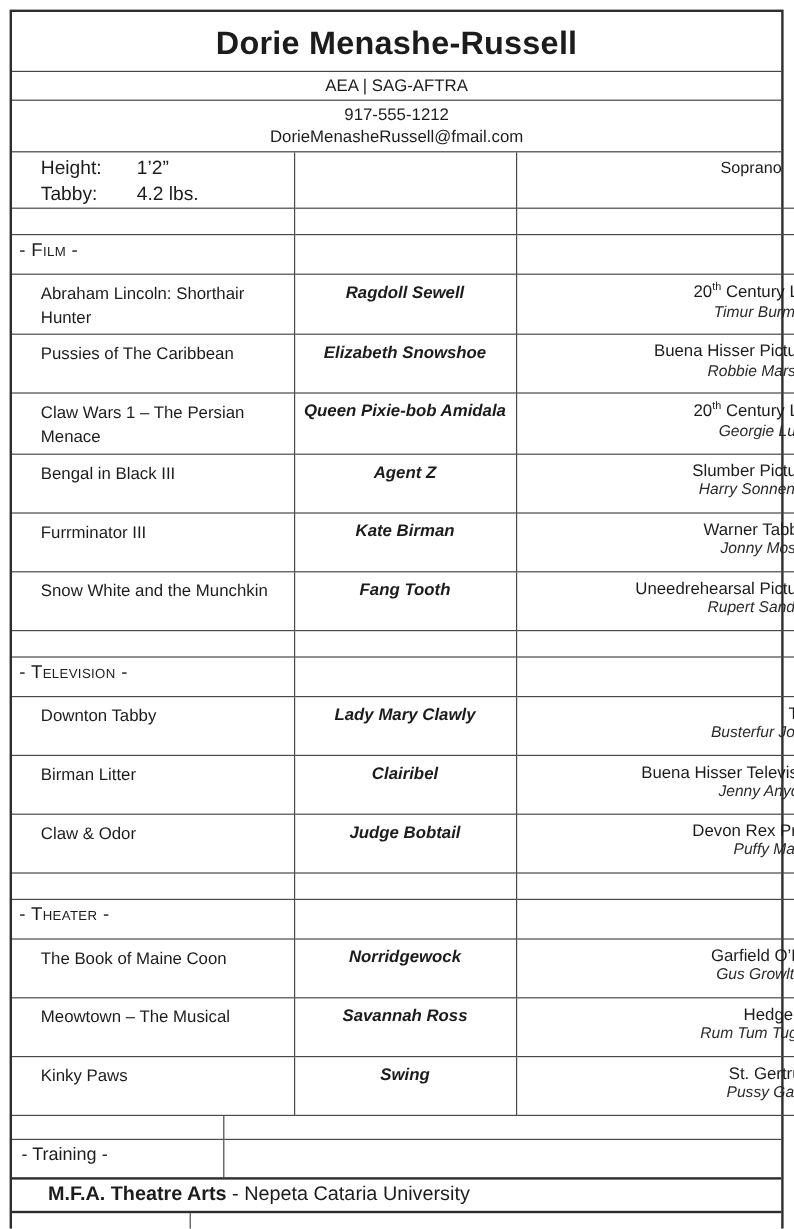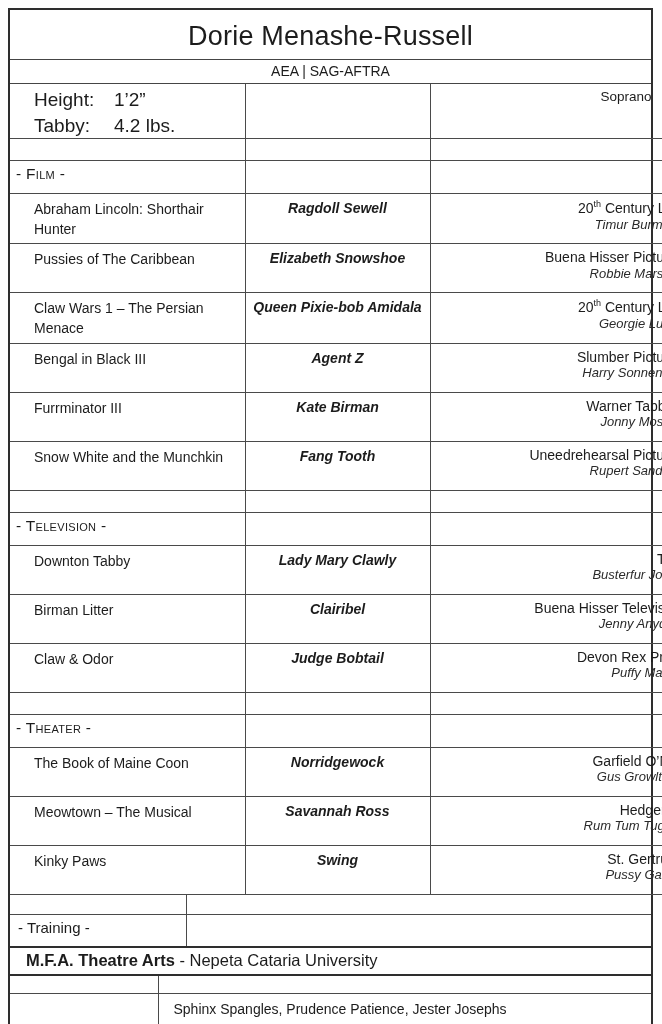--- a/index.html
+++ b/index.html
@@ -23,21 +23,21 @@
   }
   
   .name-block {
     border-bottom: 1px solid #454545;
     text-align: center;
     padding: 11px 0 7px 0;
   }
   .name-block h1 {
     margin: 0;
     font-size: 27px;
-    font-weight: normal;
+    font-weight: bold;
     letter-spacing: 0.2px;
   }
   .union-row {
     border-bottom: 1px solid #454545;
     text-align: center;
     font-size: 14px;
     padding: 3px 0 4px 0;
   }
   .contact-block {
     border-bottom: 1px solid #454545;
@@ -51,21 +51,21 @@
   td { vertical-align: top; border: 1px solid #4a4a4a; font-size: 14px; }
   tr td:first-child { border-left: none; }
   tr td:last-child { border-right: none; }
   table tr:first-child td { border-top: none; }
 
   
   .main .c1 { width: 235px; }
   .main .c2 { width: 185px; }
   .main .c3 { width: 221px; }
   .stats-row td { height: 37px; }
-  .stats-cell { padding: 3px 0 0 24px; font-size: 19px; line-height: 1.35; }
+  .stats-cell { padding: 3px 0 0 24px; font-size: 16px; line-height: 1.35; }
   .stat-label { display: inline-block; width: 80px; }
   .voice-cell { text-align: right; padding: 5px 42px 0 0; font-size: 13.5px; }
   .gap-row td { height: 19px; }
   .section-row td { height: 28px; }
   .section-cell { padding: 4px 0 0 6px; margin-left: 24px; }
   .sc-label { font-variant: small-caps; font-size: 15.5px; letter-spacing: 0.3px; }
   .credit-row td { height: 38px; }
   .title-cell { padding: 6px 8px 4px 24px; line-height: 1.4; }
   .role-cell { text-align: center; padding-top: 6px; font-style: italic; font-weight: bold; }
   .studio-cell { text-align: right; padding: 5px 10px 4px 6px; }
@@ -77,21 +77,21 @@
   .train-head .t1 { width: 176px; }
   .train-gap td { height: 17px; }
   .training-row td { height: 27px; }
   .training-cell { padding: 4px 0 0 8px; font-size: 15px; }
   .train-head tr:last-child td { border-bottom: none; }
 
   
   .mfa-row {
     border-top: 2px solid #2e2e2e;
     border-bottom: 2px solid #2e2e2e;
-    padding: 3px 0 4px 16px;
+    padding: 3px 0 4px 30px;
     font-size: 16.5px;
   }
   .mfa-bold { font-weight: bold; }
 
   
   .skills .s1 { width: 148px; }
   .skills-gap td { height: 15px; }
   .item-row td { height: 36px; }
   .lbl { padding: 8px 0 0 20px; }
   .val { padding: 7px 10px 4px 15px; }
@@ -102,20 +102,24 @@
 
 <div class="page">
   <div class="doc">
 
     <div class="name-block">
       <h1>Dorie Menashe-Russell</h1>
     </div>
 
     <div class="union-row">AEA | SAG-AFTRA</div>
 
+    <div class="contact-block">
+      <div>917-555-1212</div>
+      <div>DorieMenasheRussell@fmail.com</div>
+    </div>
 
     <table class="main">
       <colgroup>
           <col style="width:235px">
           <col style="width:185px">
           <col>
         </colgroup>
       <tbody id="credits-body">
         <tr class="stats-row">
           <td class="c1 stats-cell">

